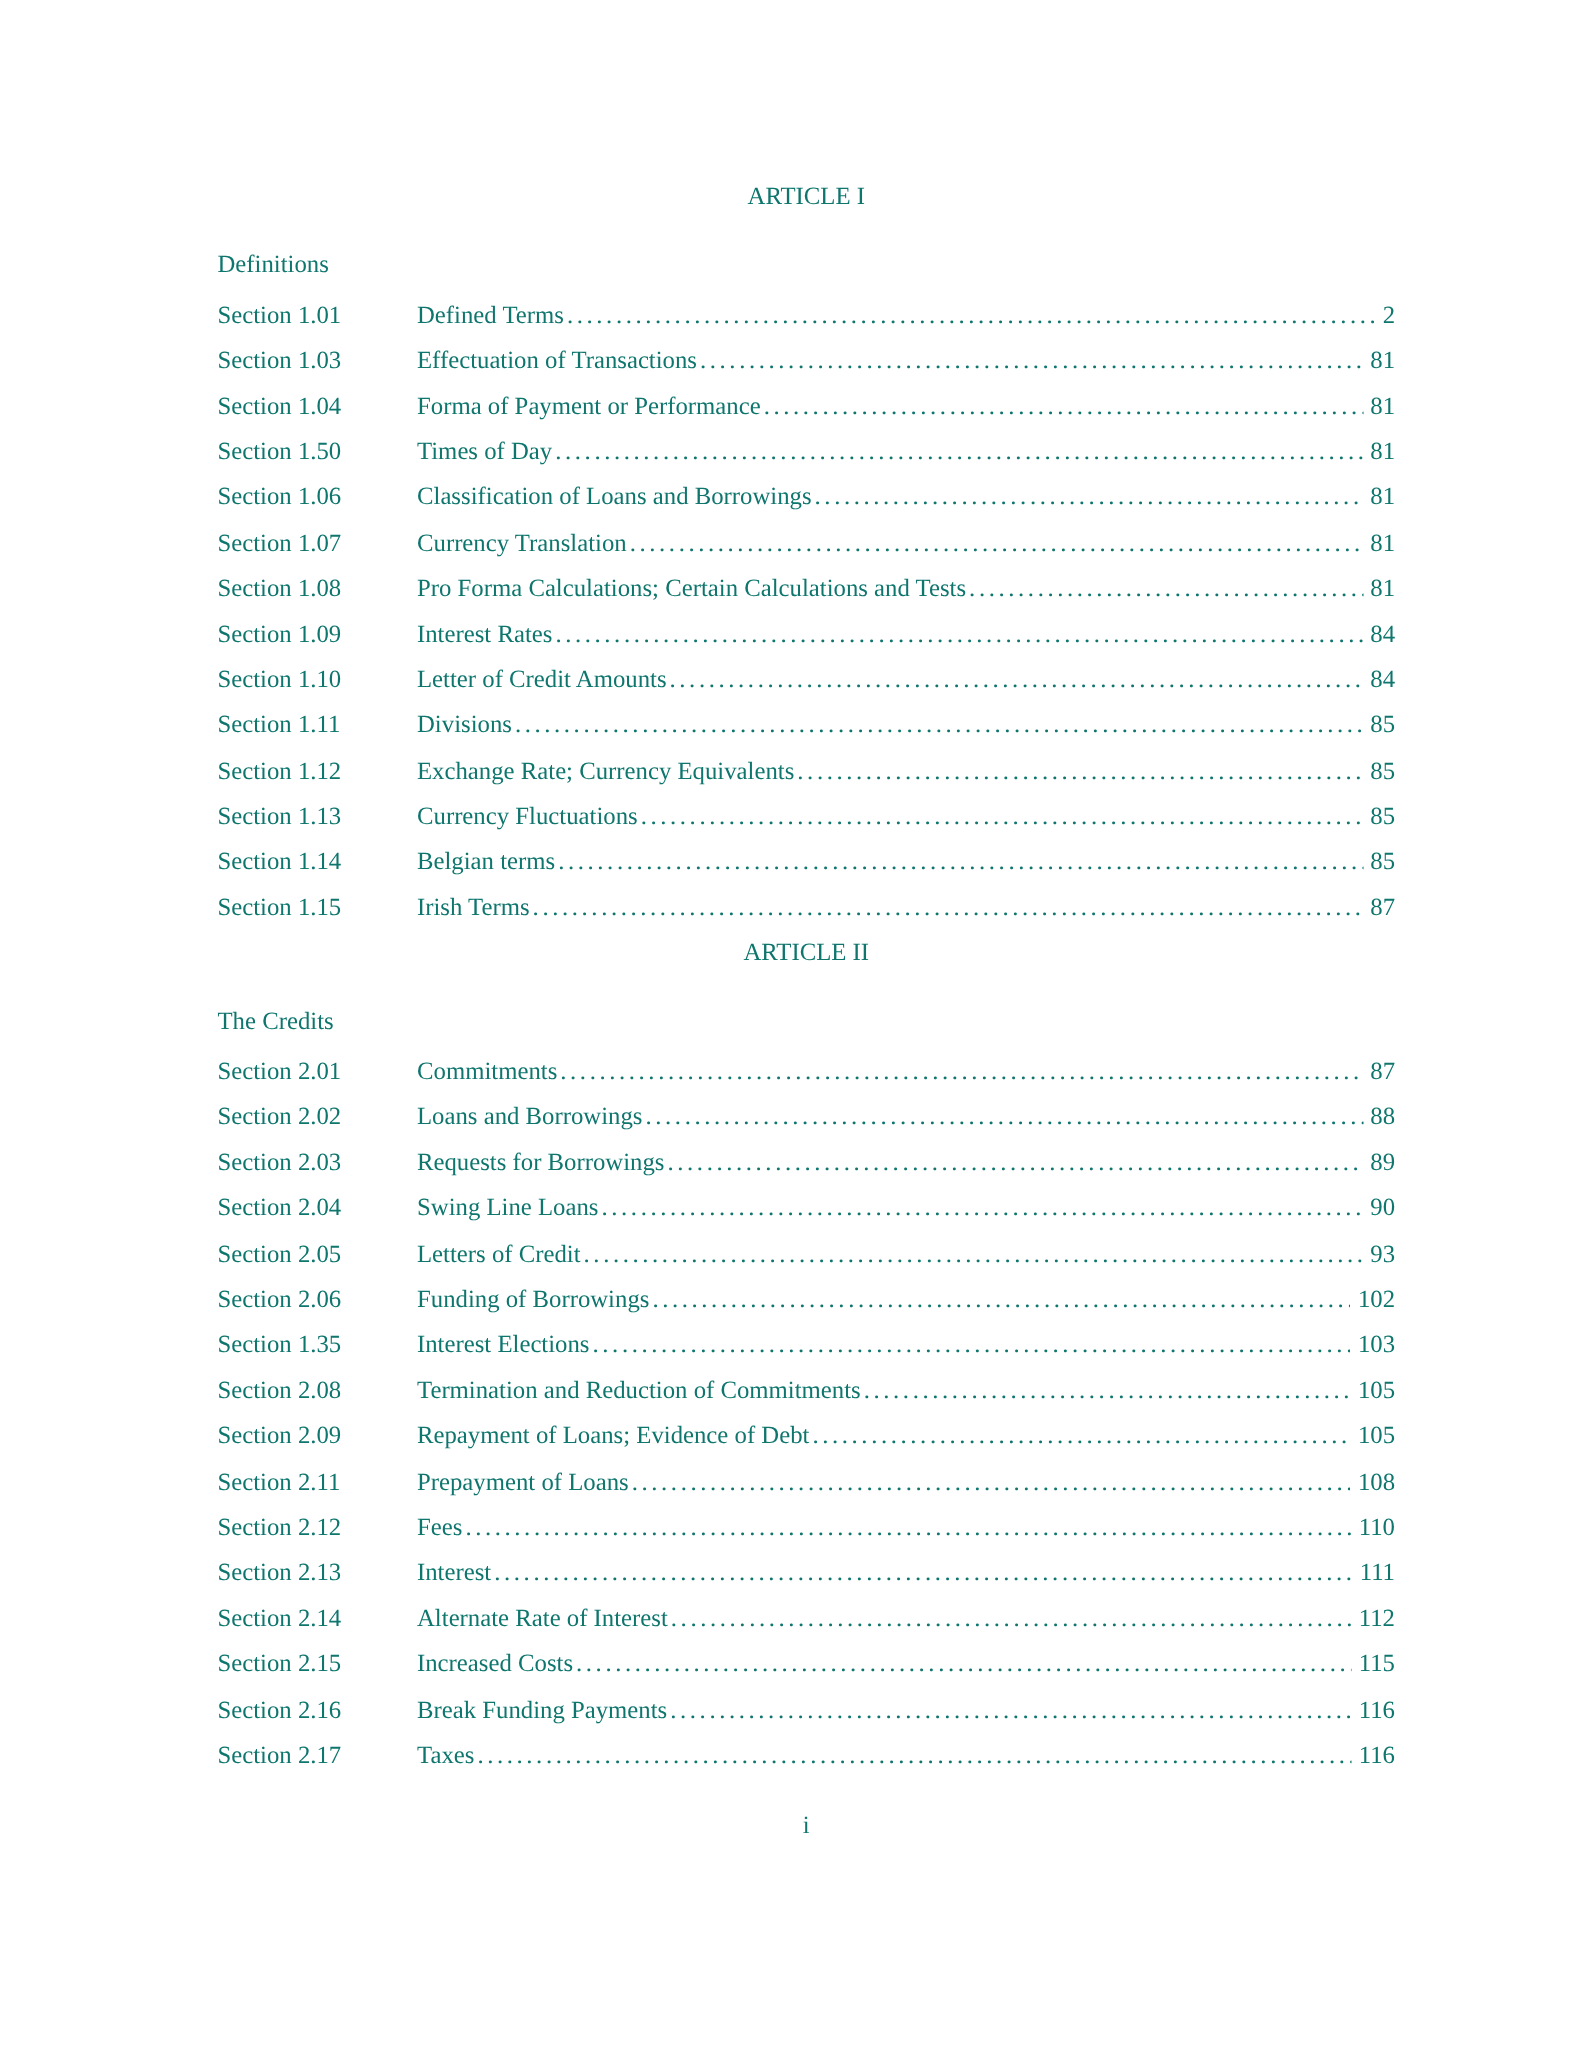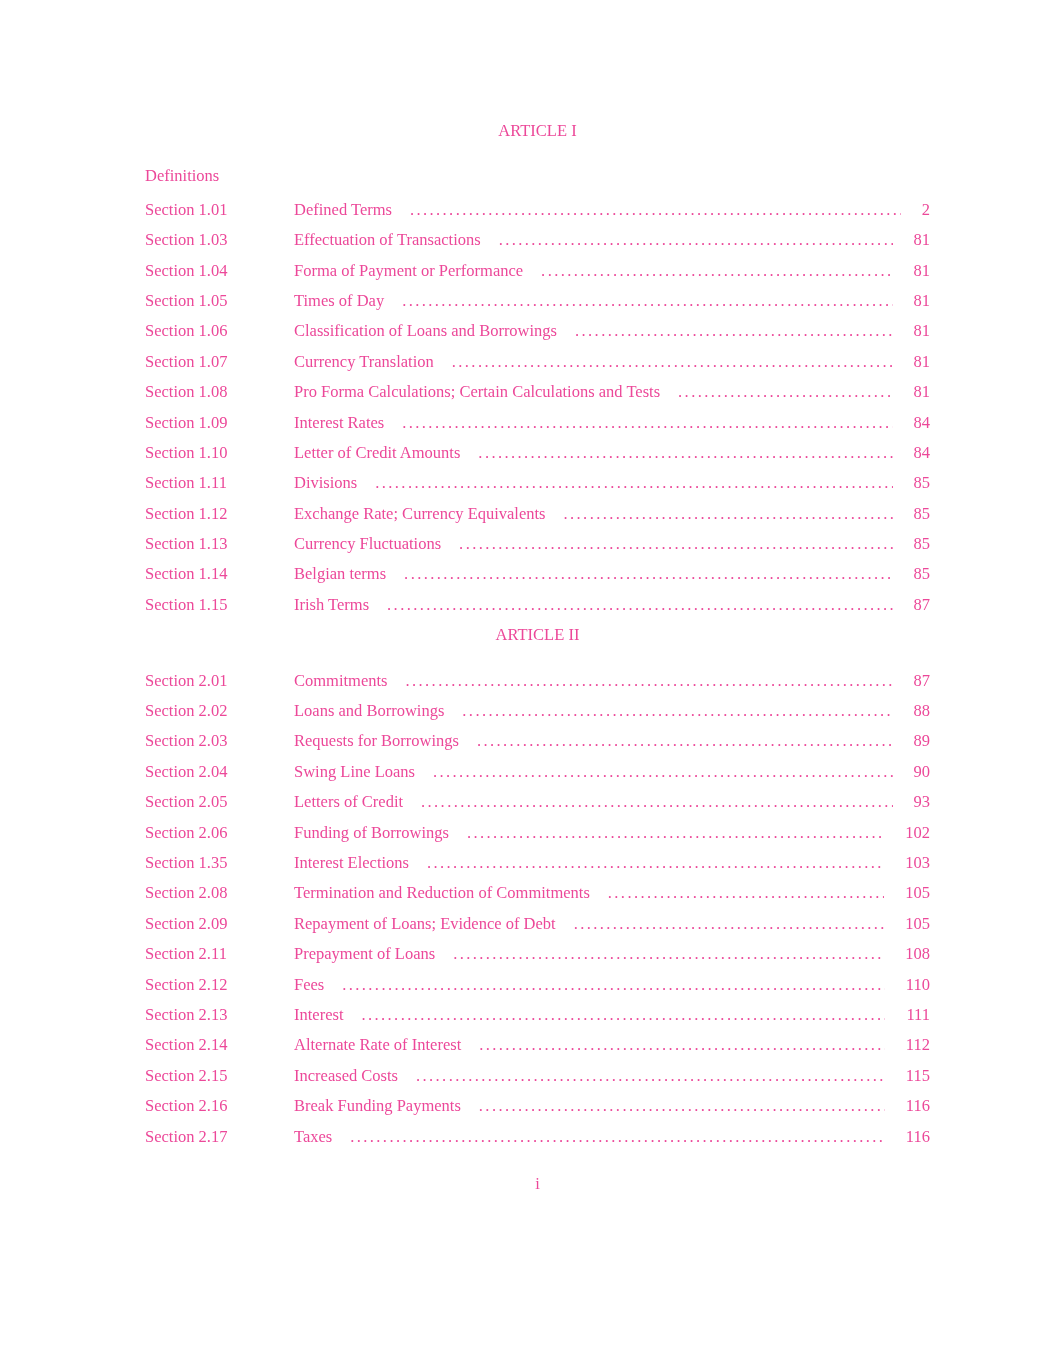--- a/index.html
+++ b/index.html
@@ -5,21 +5,21 @@
   html, body {
     margin: 0;
     padding: 0;
     background: #ffffff;
   }
   .page {
     position: relative;
     width: 1055px;
     height: 1365px;
     background: #ffffff;
-    color: #ec4899;
+    color: #0f766e;
     font-family: "Liberation Serif", "DejaVu Serif", serif;
     font-size: 16.5px;
     box-sizing: border-box;
     padding: 116px 125px 0 145px;
     overflow: hidden;
   }
   .toc {
     width: 100%;
   }
   .article-heading {
@@ -33,21 +33,20 @@
     line-height: 30.4px;
     height: 30.4px;
     margin: 0 0 3px 0;
   }
   .toc-row {
     display: flex;
     align-items: flex-start;
     line-height: 30.4px;
     height: 30.4px;
     white-space: nowrap;
-    gap: 16px;
   }
   .toc-sec {
     flex: 0 0 133px;
   }
   .toc-title {
     flex: 0 0 auto;
   }
   .toc-leader {
     flex: 1 1 auto;
     overflow: hidden;
@@ -88,21 +87,21 @@
           <span class="toc-leader"></span>
           <span class="toc-page">81</span>
         </div>
         <div class="toc-row">
           <span class="toc-sec">Section 1.04</span>
           <span class="toc-title">Forma of Payment or Performance</span>
           <span class="toc-leader"></span>
           <span class="toc-page">81</span>
         </div>
         <div class="toc-row">
-          <span class="toc-sec">Section 1.05</span>
+          <span class="toc-sec">Section 1.50</span>
           <span class="toc-title">Times of Day</span>
           <span class="toc-leader"></span>
           <span class="toc-page">81</span>
         </div>
         <div class="toc-row">
           <span class="toc-sec">Section 1.06</span>
           <span class="toc-title">Classification of Loans and Borrowings</span>
           <span class="toc-leader"></span>
           <span class="toc-page">81</span>
         </div>
@@ -156,20 +155,21 @@
         </div>
         <div class="toc-row">
           <span class="toc-sec">Section 1.15</span>
           <span class="toc-title">Irish Terms</span>
           <span class="toc-leader"></span>
           <span class="toc-page">87</span>
         </div>
       </section>
       <section>
         <div class="article-heading">ARTICLE II</div>
+        <div class="article-subheading">The Credits</div>
         <div class="toc-row">
           <span class="toc-sec">Section 2.01</span>
           <span class="toc-title">Commitments</span>
           <span class="toc-leader"></span>
           <span class="toc-page">87</span>
         </div>
         <div class="toc-row">
           <span class="toc-sec">Section 2.02</span>
           <span class="toc-title">Loans and Borrowings</span>
           <span class="toc-leader"></span>

